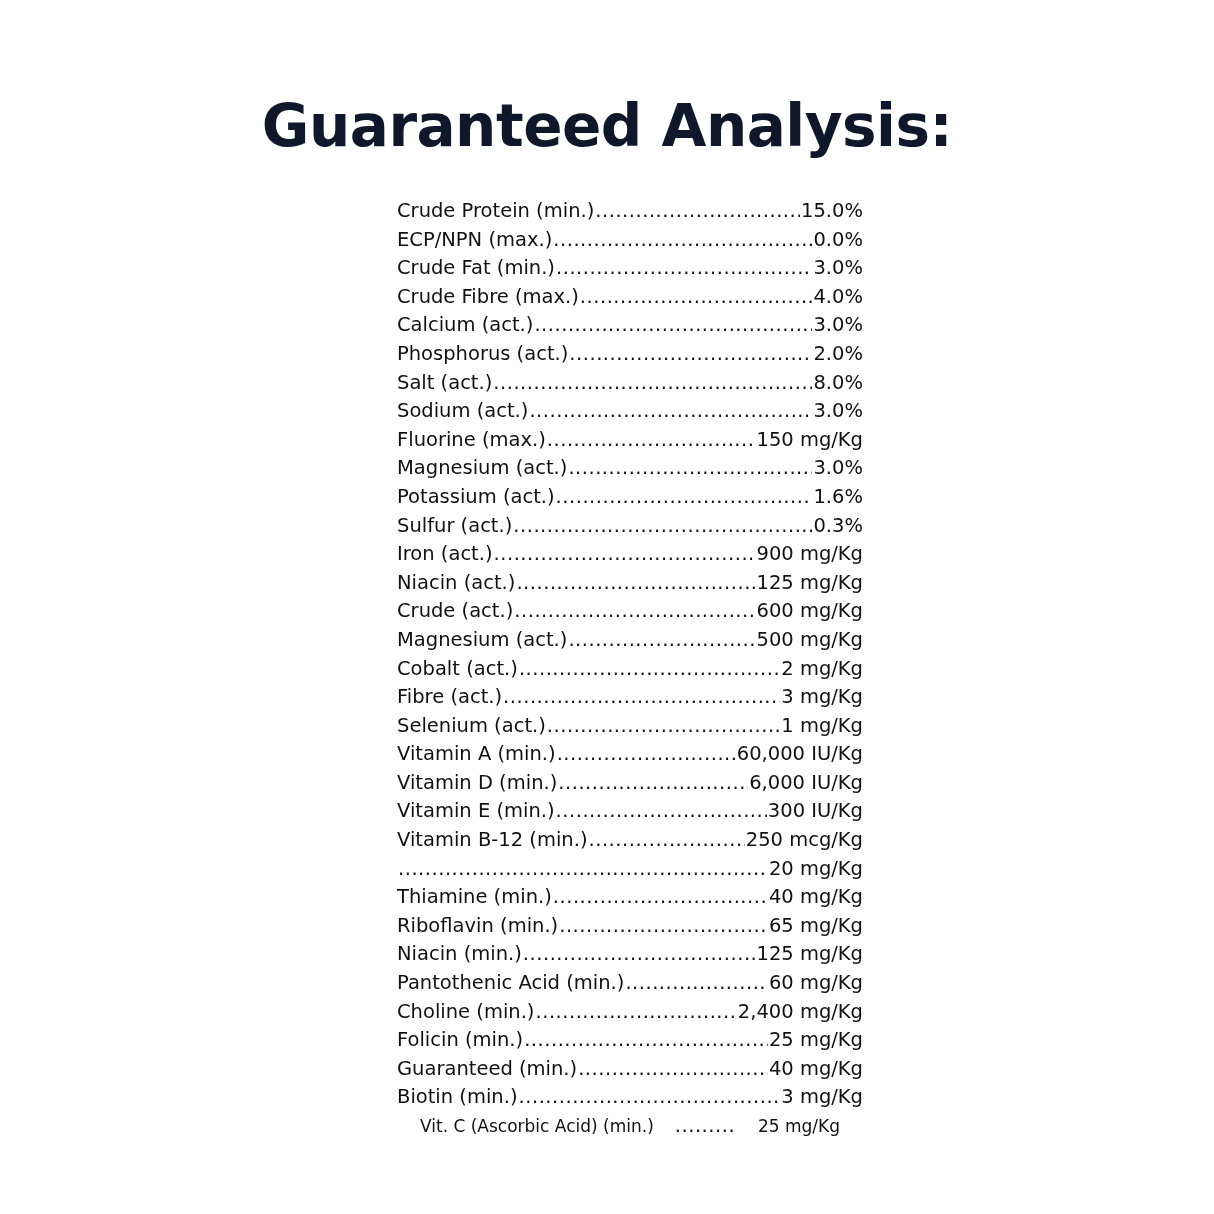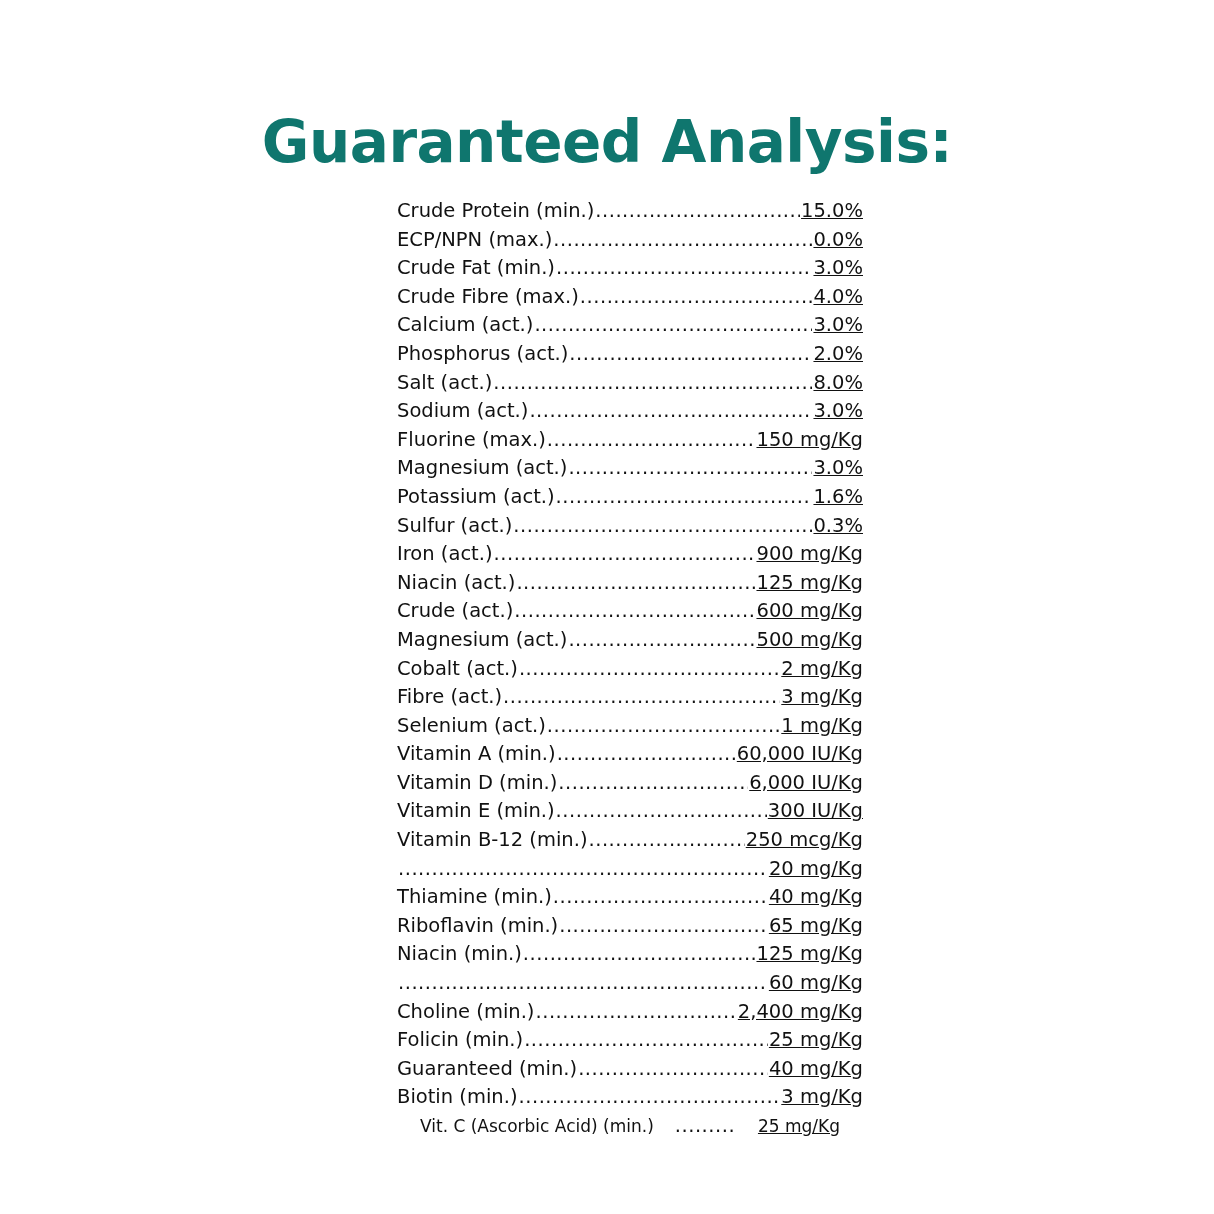--- a/index.html
+++ b/index.html
@@ -15,28 +15,28 @@
     overflow: hidden;
   }
   .page {
     width: 1214px;
     height: 1214px;
     position: relative;
     box-sizing: border-box;
   }
   .title {
     position: absolute;
-    top: 108px;
+    top: 92px;
     left: 0;
     width: 1214px;
     text-align: center;
     font-size: 58px;
     font-weight: 800;
     letter-spacing: -0.5px;
-    color: #0f766e;
+    color: #0f172a;
     font-family: "DejaVu Sans", sans-serif;
   }
   .analysis-list {
     position: absolute;
     top: 197px;
     left: 0;
     width: 1214px;
   }
   .row {
     display: flex;
@@ -62,21 +62,20 @@
     overflow: hidden;
     white-space: nowrap;
     margin: 0 1px;
     color: #111111;
     letter-spacing: 0.5px;
     font-size: 19.5px;
   }
   .row .value {
     flex: 0 0 auto;
     text-align: right;
-    text-decoration: underline;
   }
   .row.last .inner {
     width: 420px;
     font-size: 17px;
     gap: 20px;
   }
   .row.last {
     font-size: 17px;
     line-height: 27px;
   }
@@ -272,20 +271,21 @@
       </div>
       <div class="row">
         <div class="inner">
           <span class="label">Niacin (min.)</span>
           <span class="leader">...............................................................................</span>
           <span class="value">125 mg/Kg</span>
         </div>
       </div>
       <div class="row">
         <div class="inner">
+          <span class="label">Pantothenic Acid (min.)</span>
           <span class="leader">...............................................................................</span>
           <span class="value">60 mg/Kg</span>
         </div>
       </div>
       <div class="row">
         <div class="inner">
           <span class="label">Choline (min.)</span>
           <span class="leader">...............................................................................</span>
           <span class="value">2,400 mg/Kg</span>
         </div>

